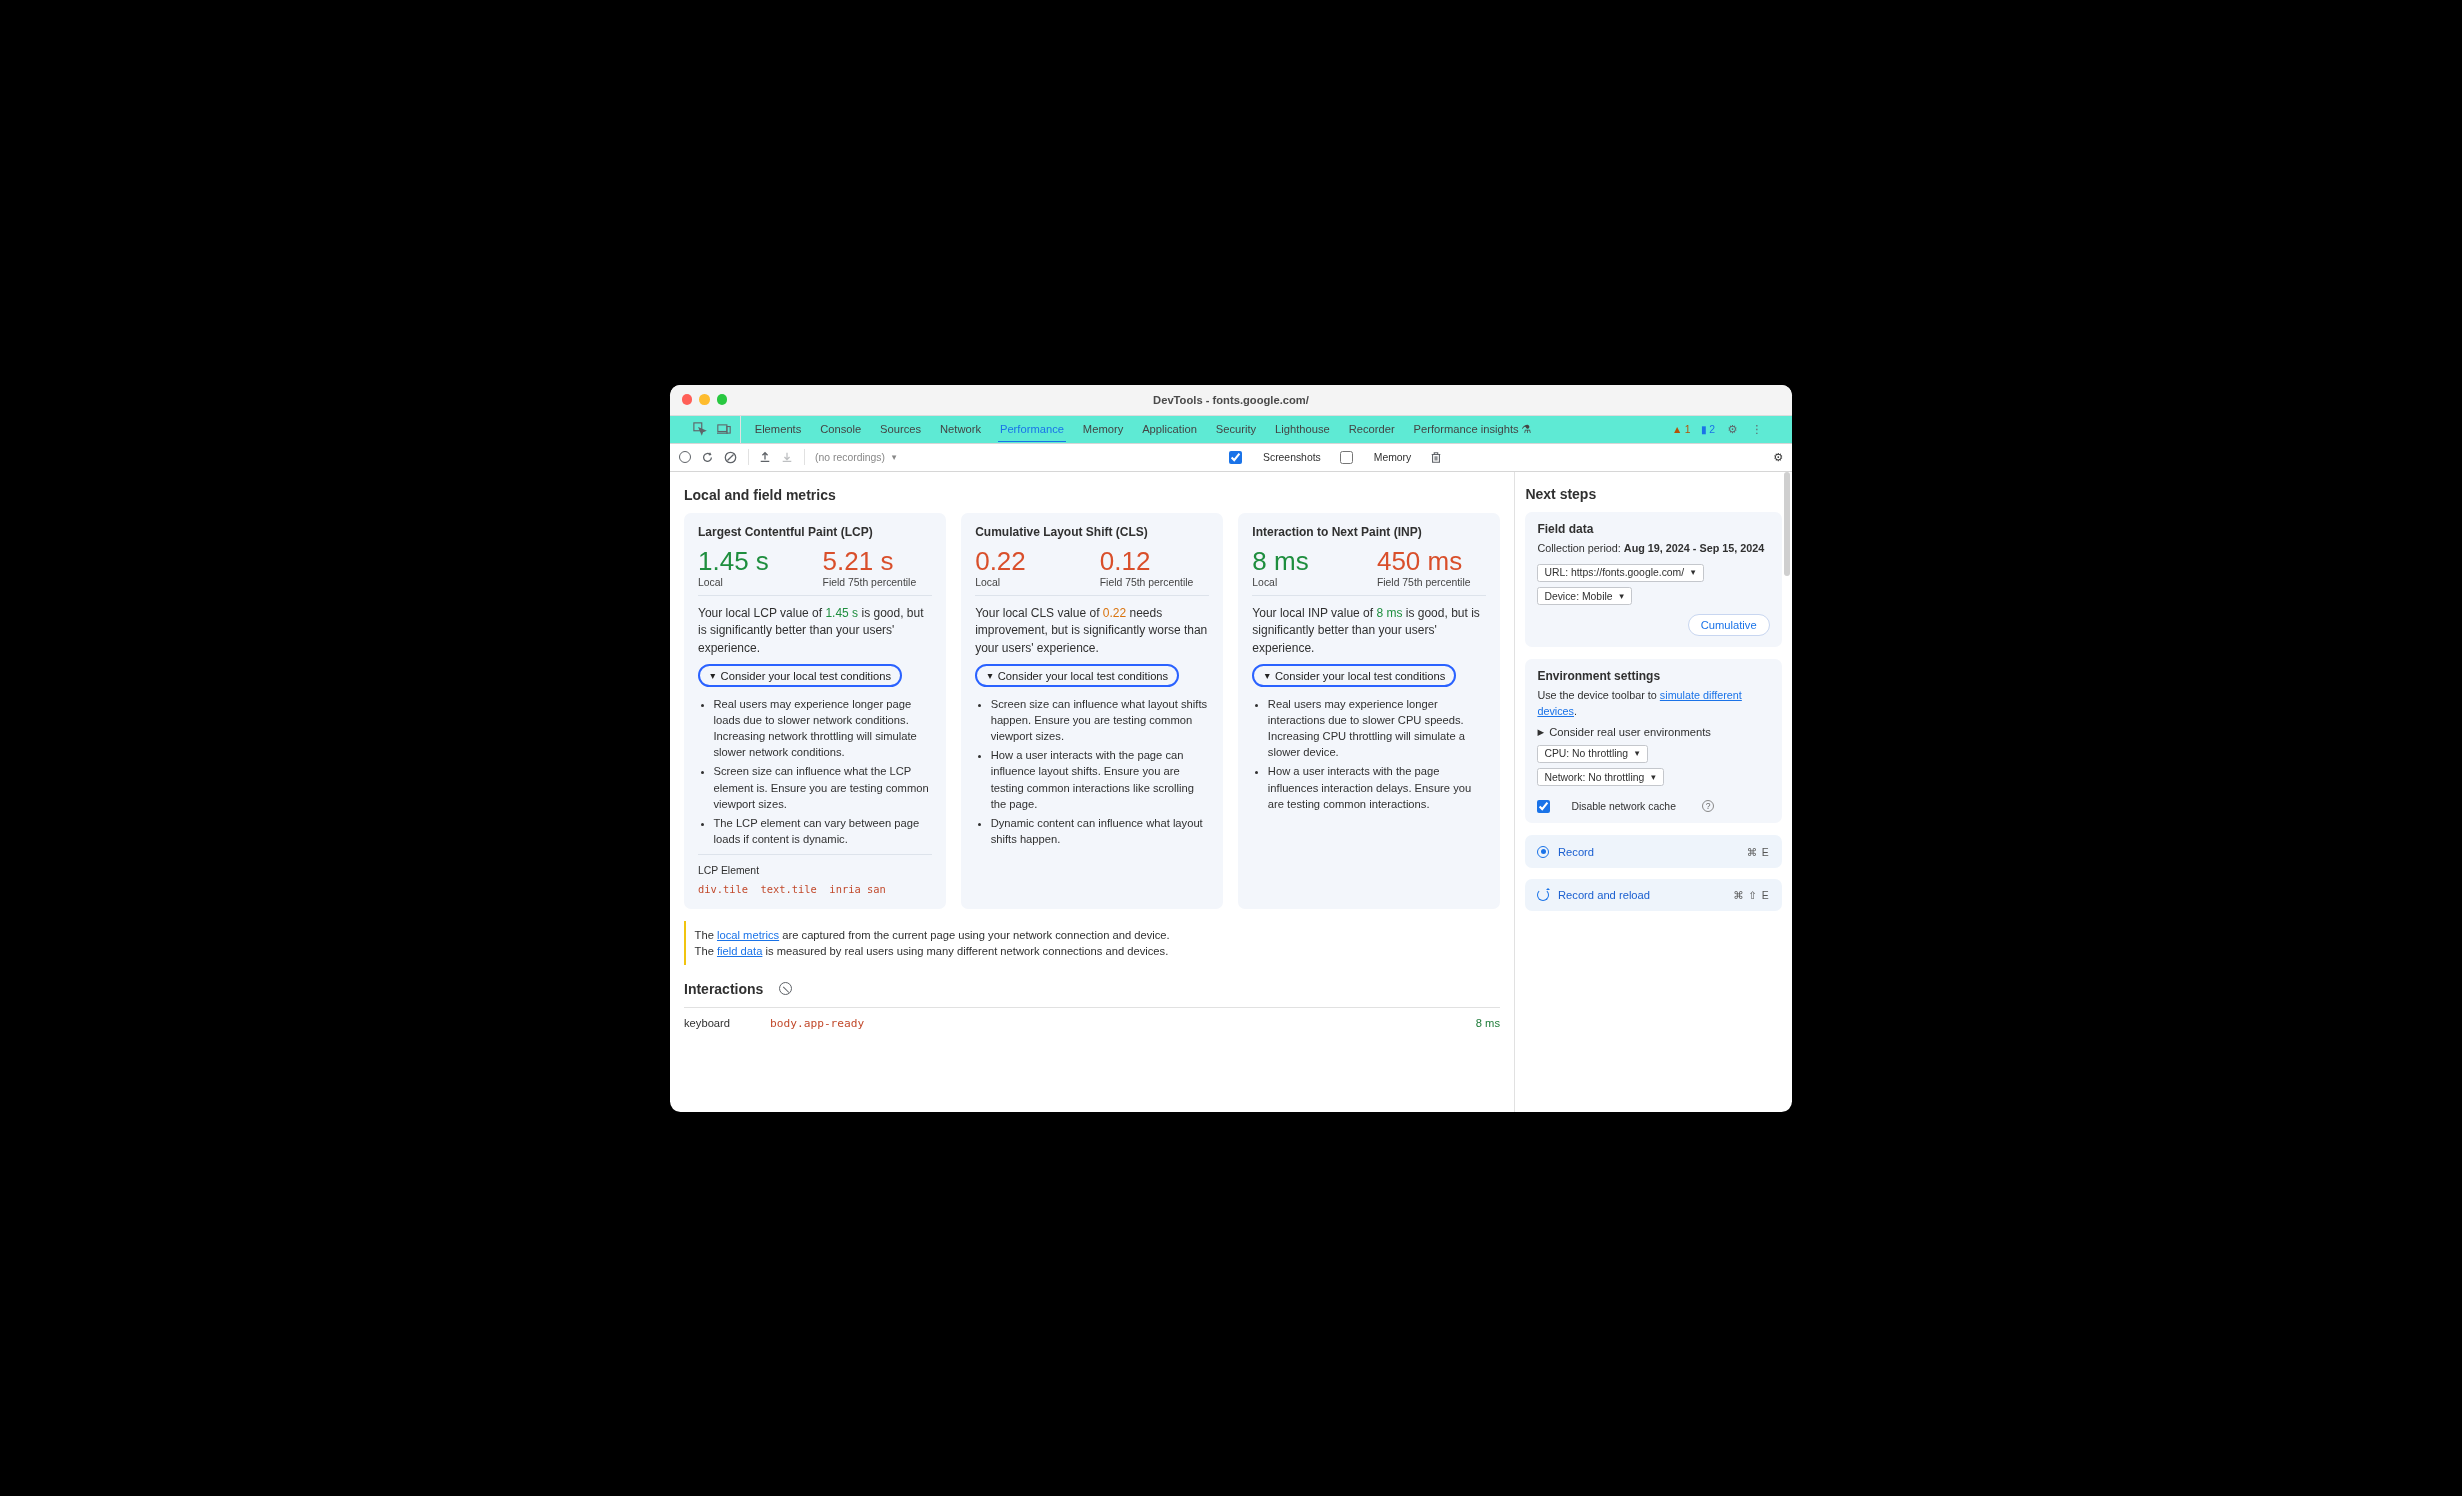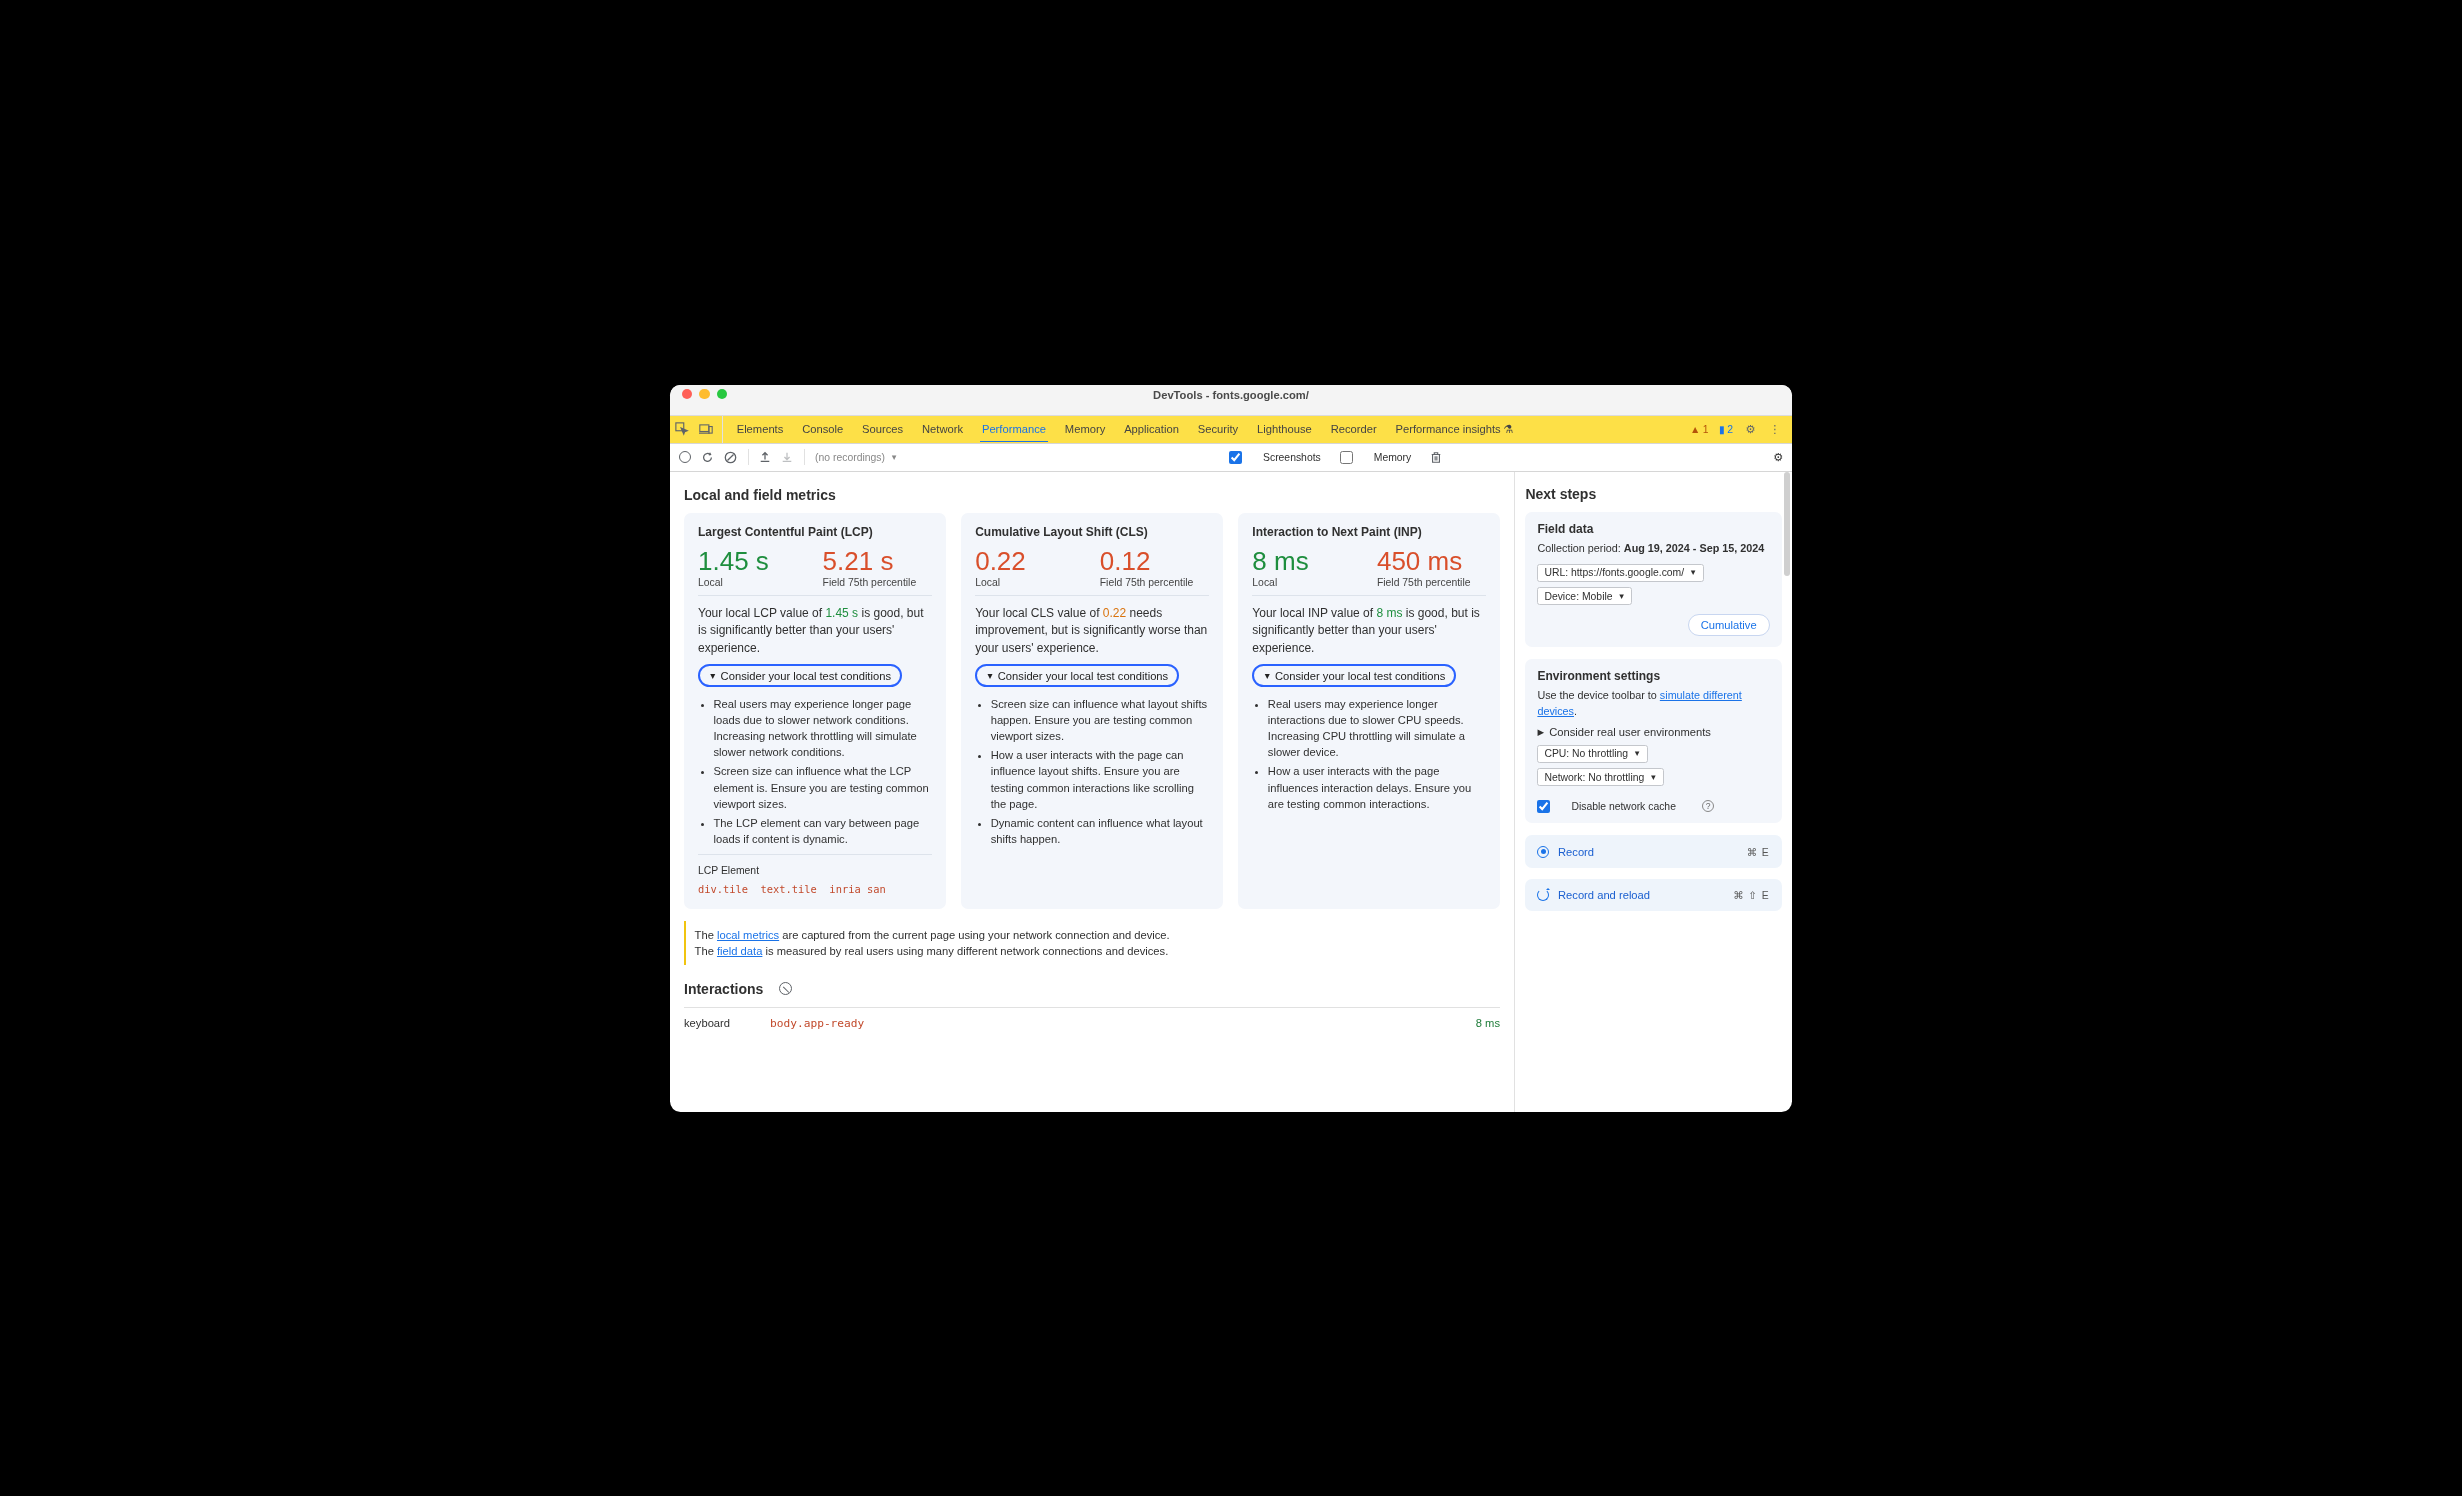--- a/index.html
+++ b/index.html
@@ -18,37 +18,38 @@
   width: 1122px;
   background: #fff;
   border-radius: 10.4px;
   box-shadow: 0 17px 52px rgba(0,0,0,0.5);
   overflow: hidden;
 }
 .titlebar {
   height: 31px;
   background: #f4f4f4;
   display: flex;
+  align-items: center;
   padding: 4px 12px;
   position: relative;
   border-bottom: 0.9px solid #dcdcdc;
 }
 .traffic { display: flex; gap: 7px; }
 .tl { width: 10.4px; height: 10.4px; border-radius: 50%; }
 .tl.red { background: #ff5f57; }
 .tl.yellow { background: #febc2e; }
 .tl.green { background: #28c840; }
 .titlebar .title {
   position: absolute; left: 0; right: 0; text-align: center;
   font-size: 11.2px; color: #4a4a4a; font-weight: 600; pointer-events: none;
 }
 
 .tabbar {
   display: flex; align-items: center; border-bottom: 0.9px solid #d6d6d6;
-  padding: 0 5px; height: 28px; background: #fde047;
+  padding: 0 23px; height: 28px; background: #5eead4;
 }
 .tabbar .lefticons { display: flex; gap: 10.4px; padding-right: 8.6px; border-right: 0.9px solid #e1e1e1; height:100%; align-items:center; }
 .tabbar .iconbtn { width:14px; height:14px; display:flex; align-items:center; justify-content:center; color:#555; }
 .tabs { display: flex; gap: 15.5px; padding-left: 12px; flex: 1; }
 .tab { color: #444; padding: 6px 1.7px; cursor: pointer; font-size: 11.2px; }
 .tab.active { color: #1a73e8; border-bottom: 1.7px solid #1a73e8; margin-bottom: -0.9px; }
 .tab .flask { margin-left:2.6px; }
 .right-status { display:flex; align-items:center; gap:10.4px; padding-right:5.2px; }
 .pill-warn { color:#b45309; display:flex; align-items:center; gap:2.6px; font-size:10.4px;}
 .pill-chat { color:#1a73e8; display:flex; align-items:center; gap:2.6px; font-size:10.4px;}

